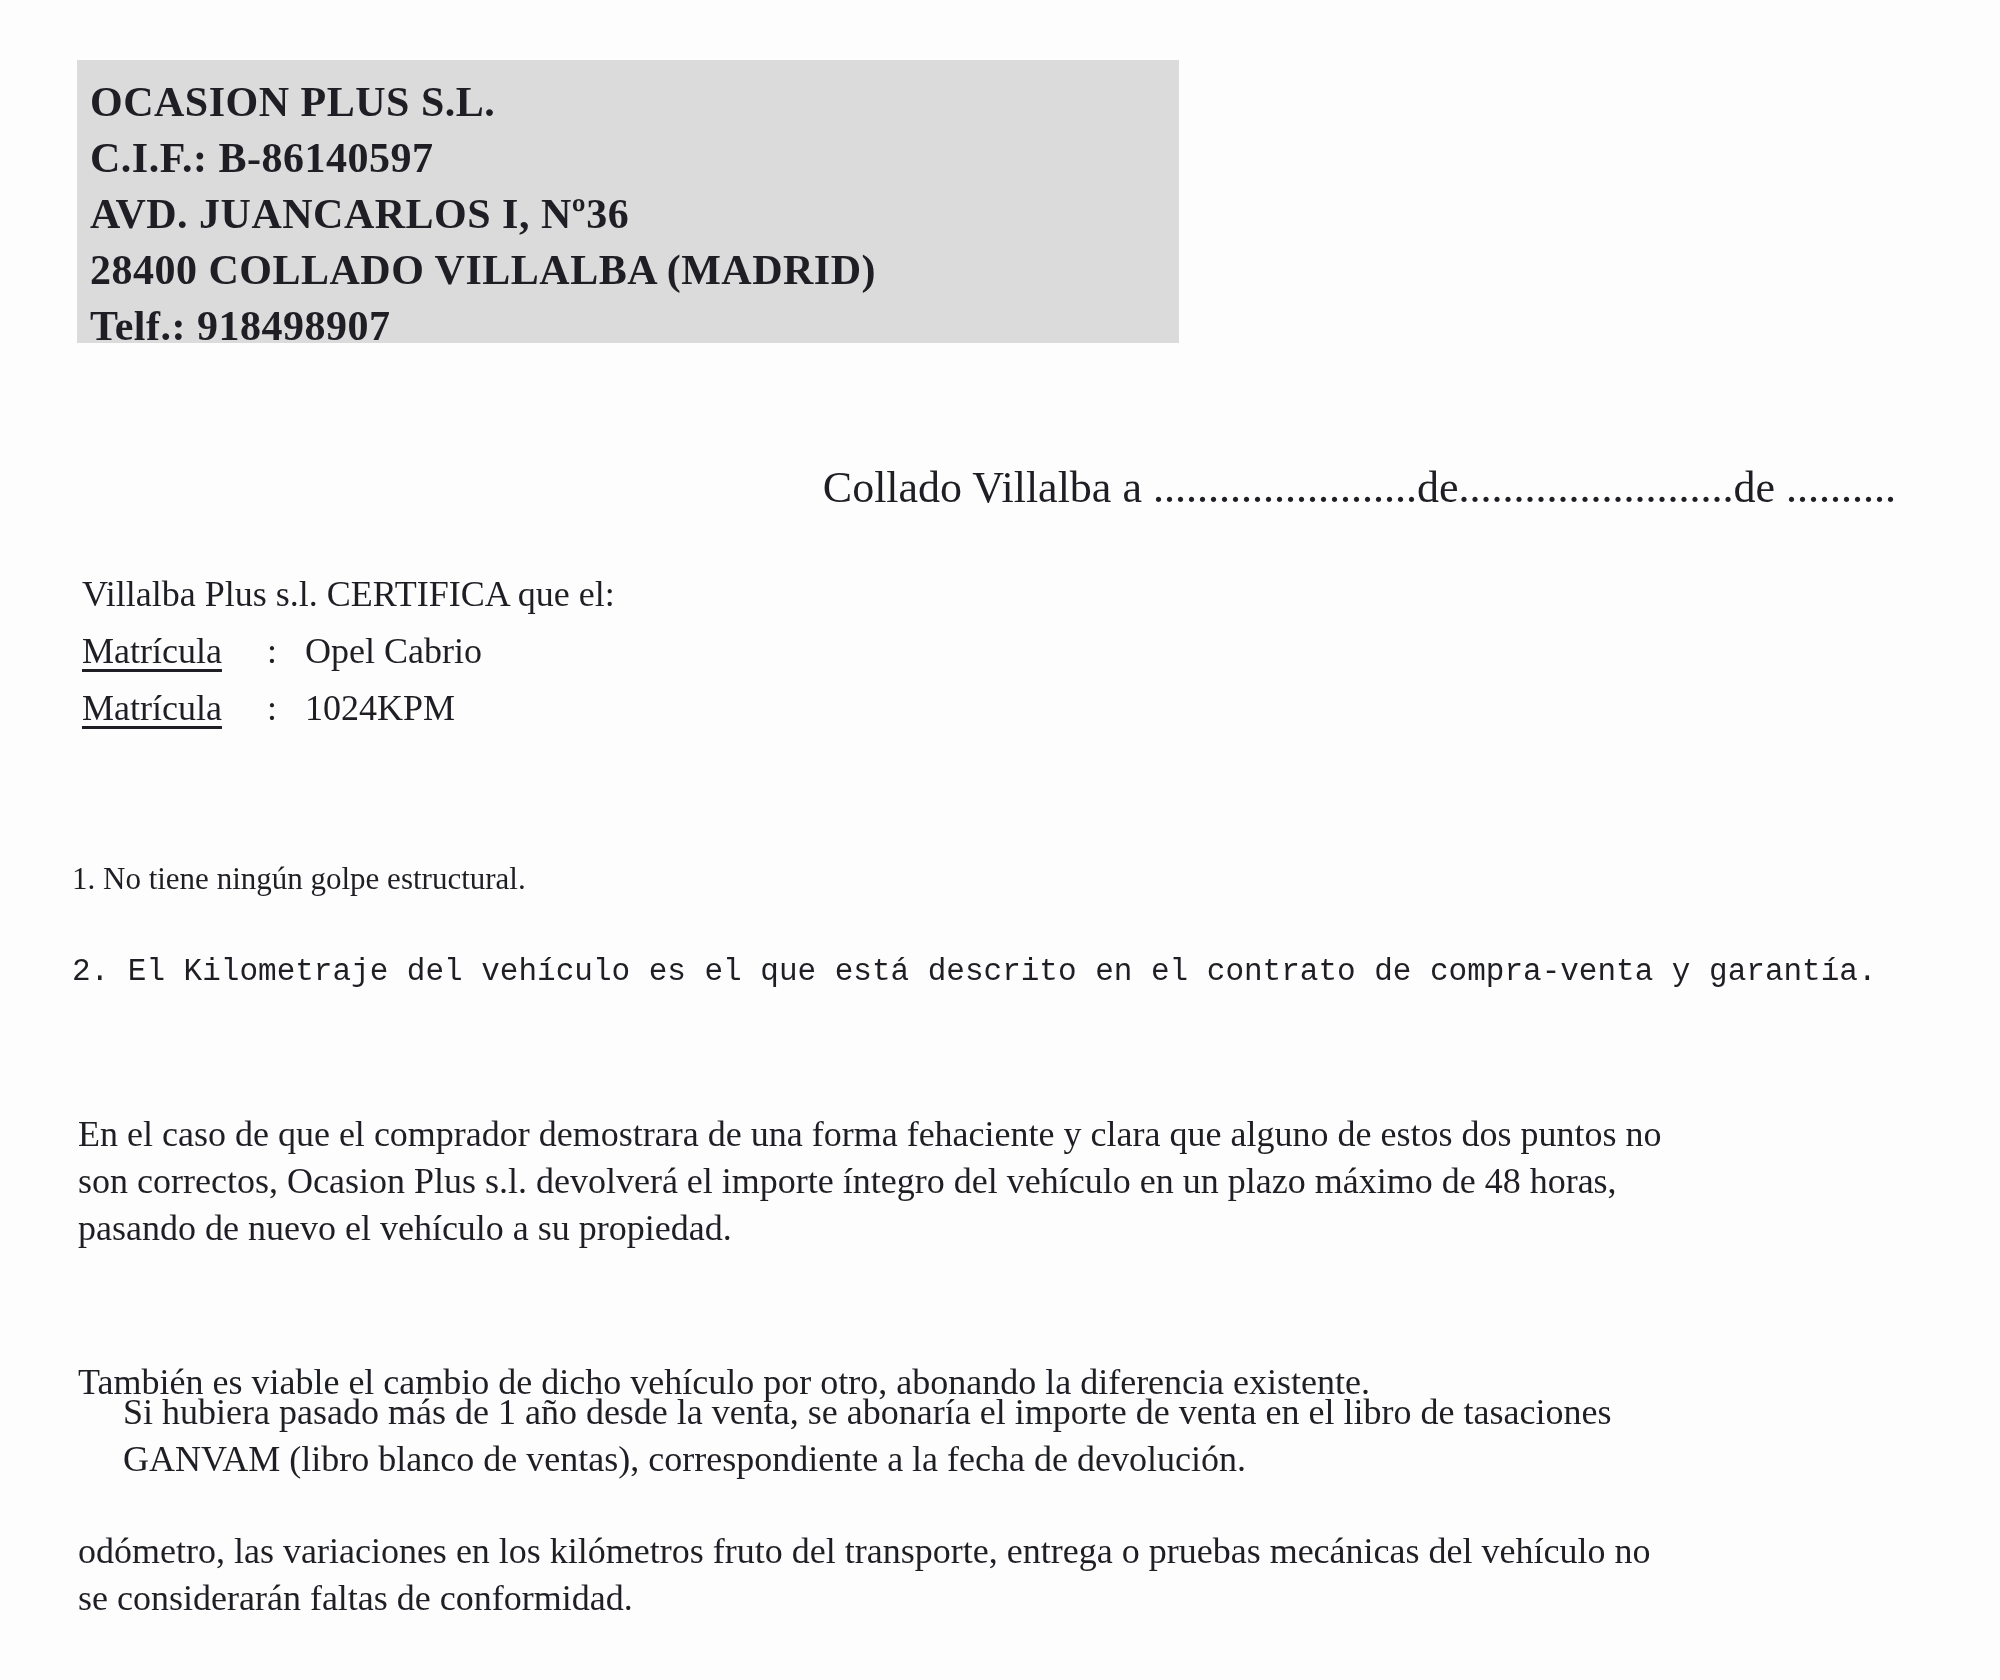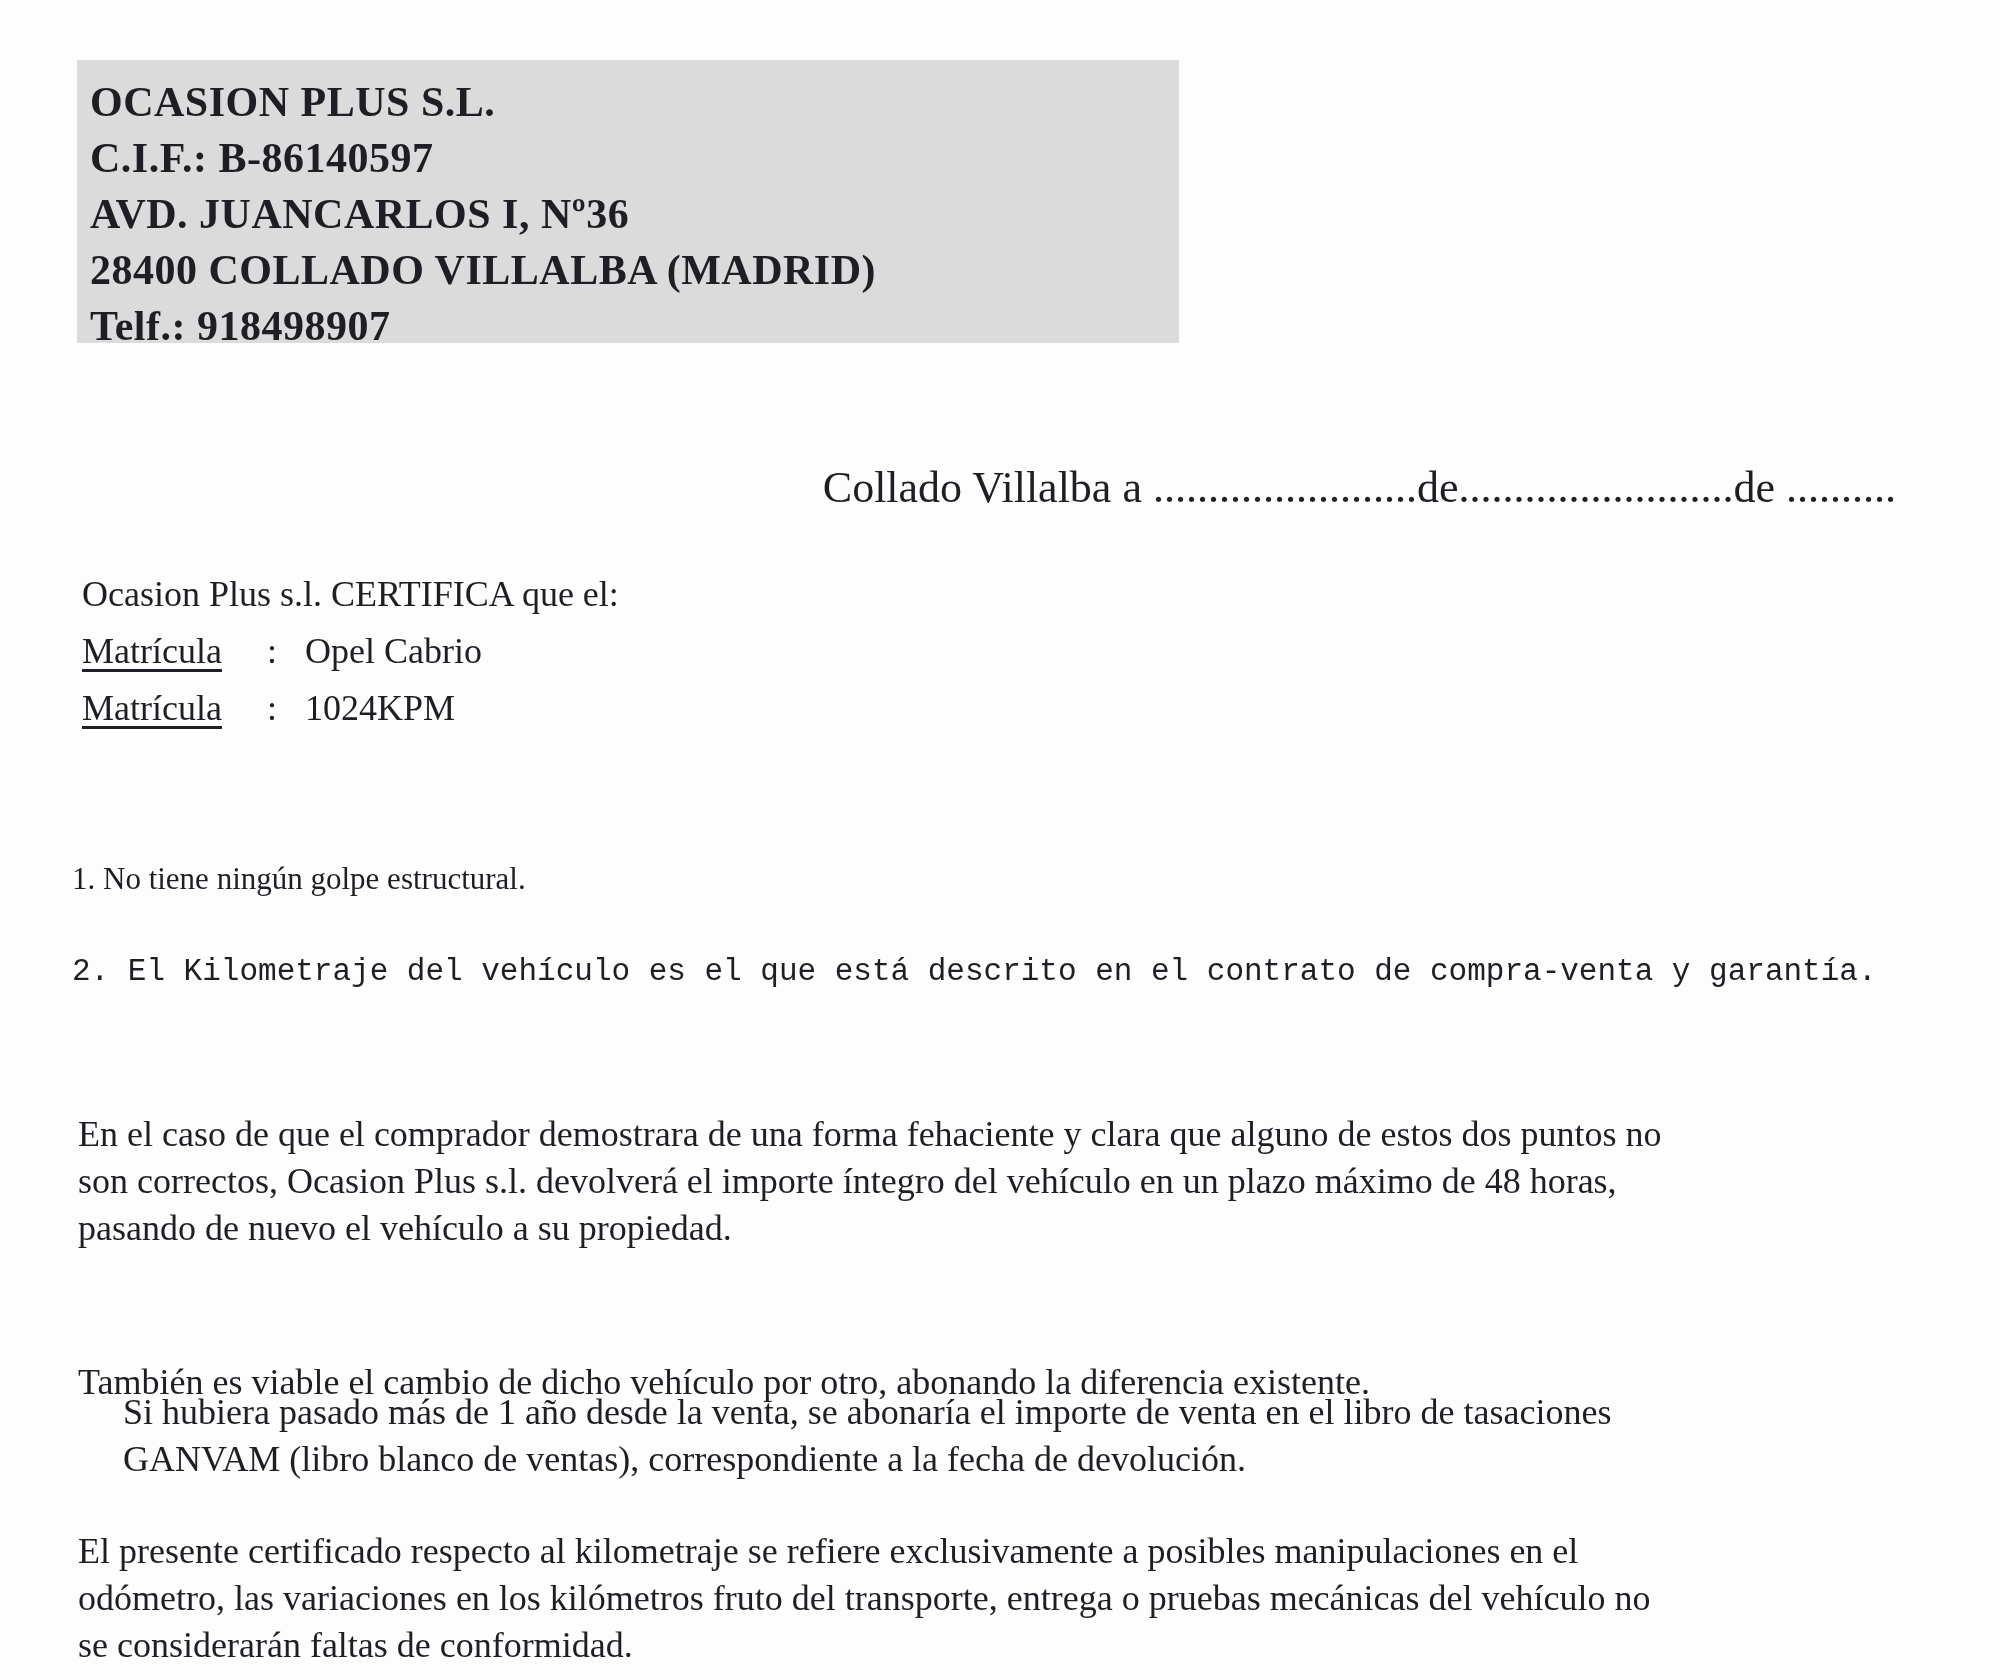--- a/index.html
+++ b/index.html
@@ -98,21 +98,21 @@
     <div class="header-line">OCASION PLUS S.L.</div>
     <div class="header-line">C.I.F.: B-86140597</div>
     <div class="header-line">AVD. JUANCARLOS I, Nº36</div>
     <div class="header-line">28400 COLLADO VILLALBA (MADRID)</div>
     <div class="header-line">Telf.: 918498907</div>
   </div>
 
   <div class="date-line">Collado Villalba a ........................de.........................de ..........</div>
 
   <div class="certify-block">
-    <div class="certify-intro">Ocasion Plus s.l. CERTIFICA que el:</div>
+    <div class="certify-intro">Villalba Plus s.l. CERTIFICA que el:</div>
     <div class="field-row">
       <span class="field-label">Matrícula</span><span class="field-sep">:</span><span class="field-value">Opel Cabrio</span>
     </div>
     <div class="field-row">
       <span class="field-label">Matrícula</span><span class="field-sep">:</span><span class="field-value">1024KPM</span>
     </div>
   </div>
 
   <div class="numbered-item item-1">1. No tiene ningún golpe estructural.</div>
   <div class="numbered-item item-2">2. El Kilometraje del vehículo es el que está descrito en el contrato de compra-venta y garantía.</div>
@@ -126,18 +126,17 @@
   <div class="para para-2">
     <div class="para-line">También es viable el cambio de dicho vehículo por otro, abonando la diferencia existente.</div>
   </div>
 
   <div class="para para-3">
     <div class="para-line">Si hubiera pasado más de 1 año desde la venta, se abonaría el importe de venta en el libro de tasaciones</div>
     <div class="para-line">GANVAM (libro blanco de ventas), correspondiente a la fecha de devolución.</div>
   </div>
 
   <div class="para para-4">
-    <div class="para-line">El presente certificado respecto al kilometraje se refiere exclusivamente a posibles manipulaciones en el</div>
     <div class="para-line">odómetro, las variaciones en los kilómetros fruto del transporte, entrega o pruebas mecánicas del vehículo no</div>
     <div class="para-line">se considerarán faltas de conformidad.</div>
   </div>
 
 </div>
 
 </body></html>

